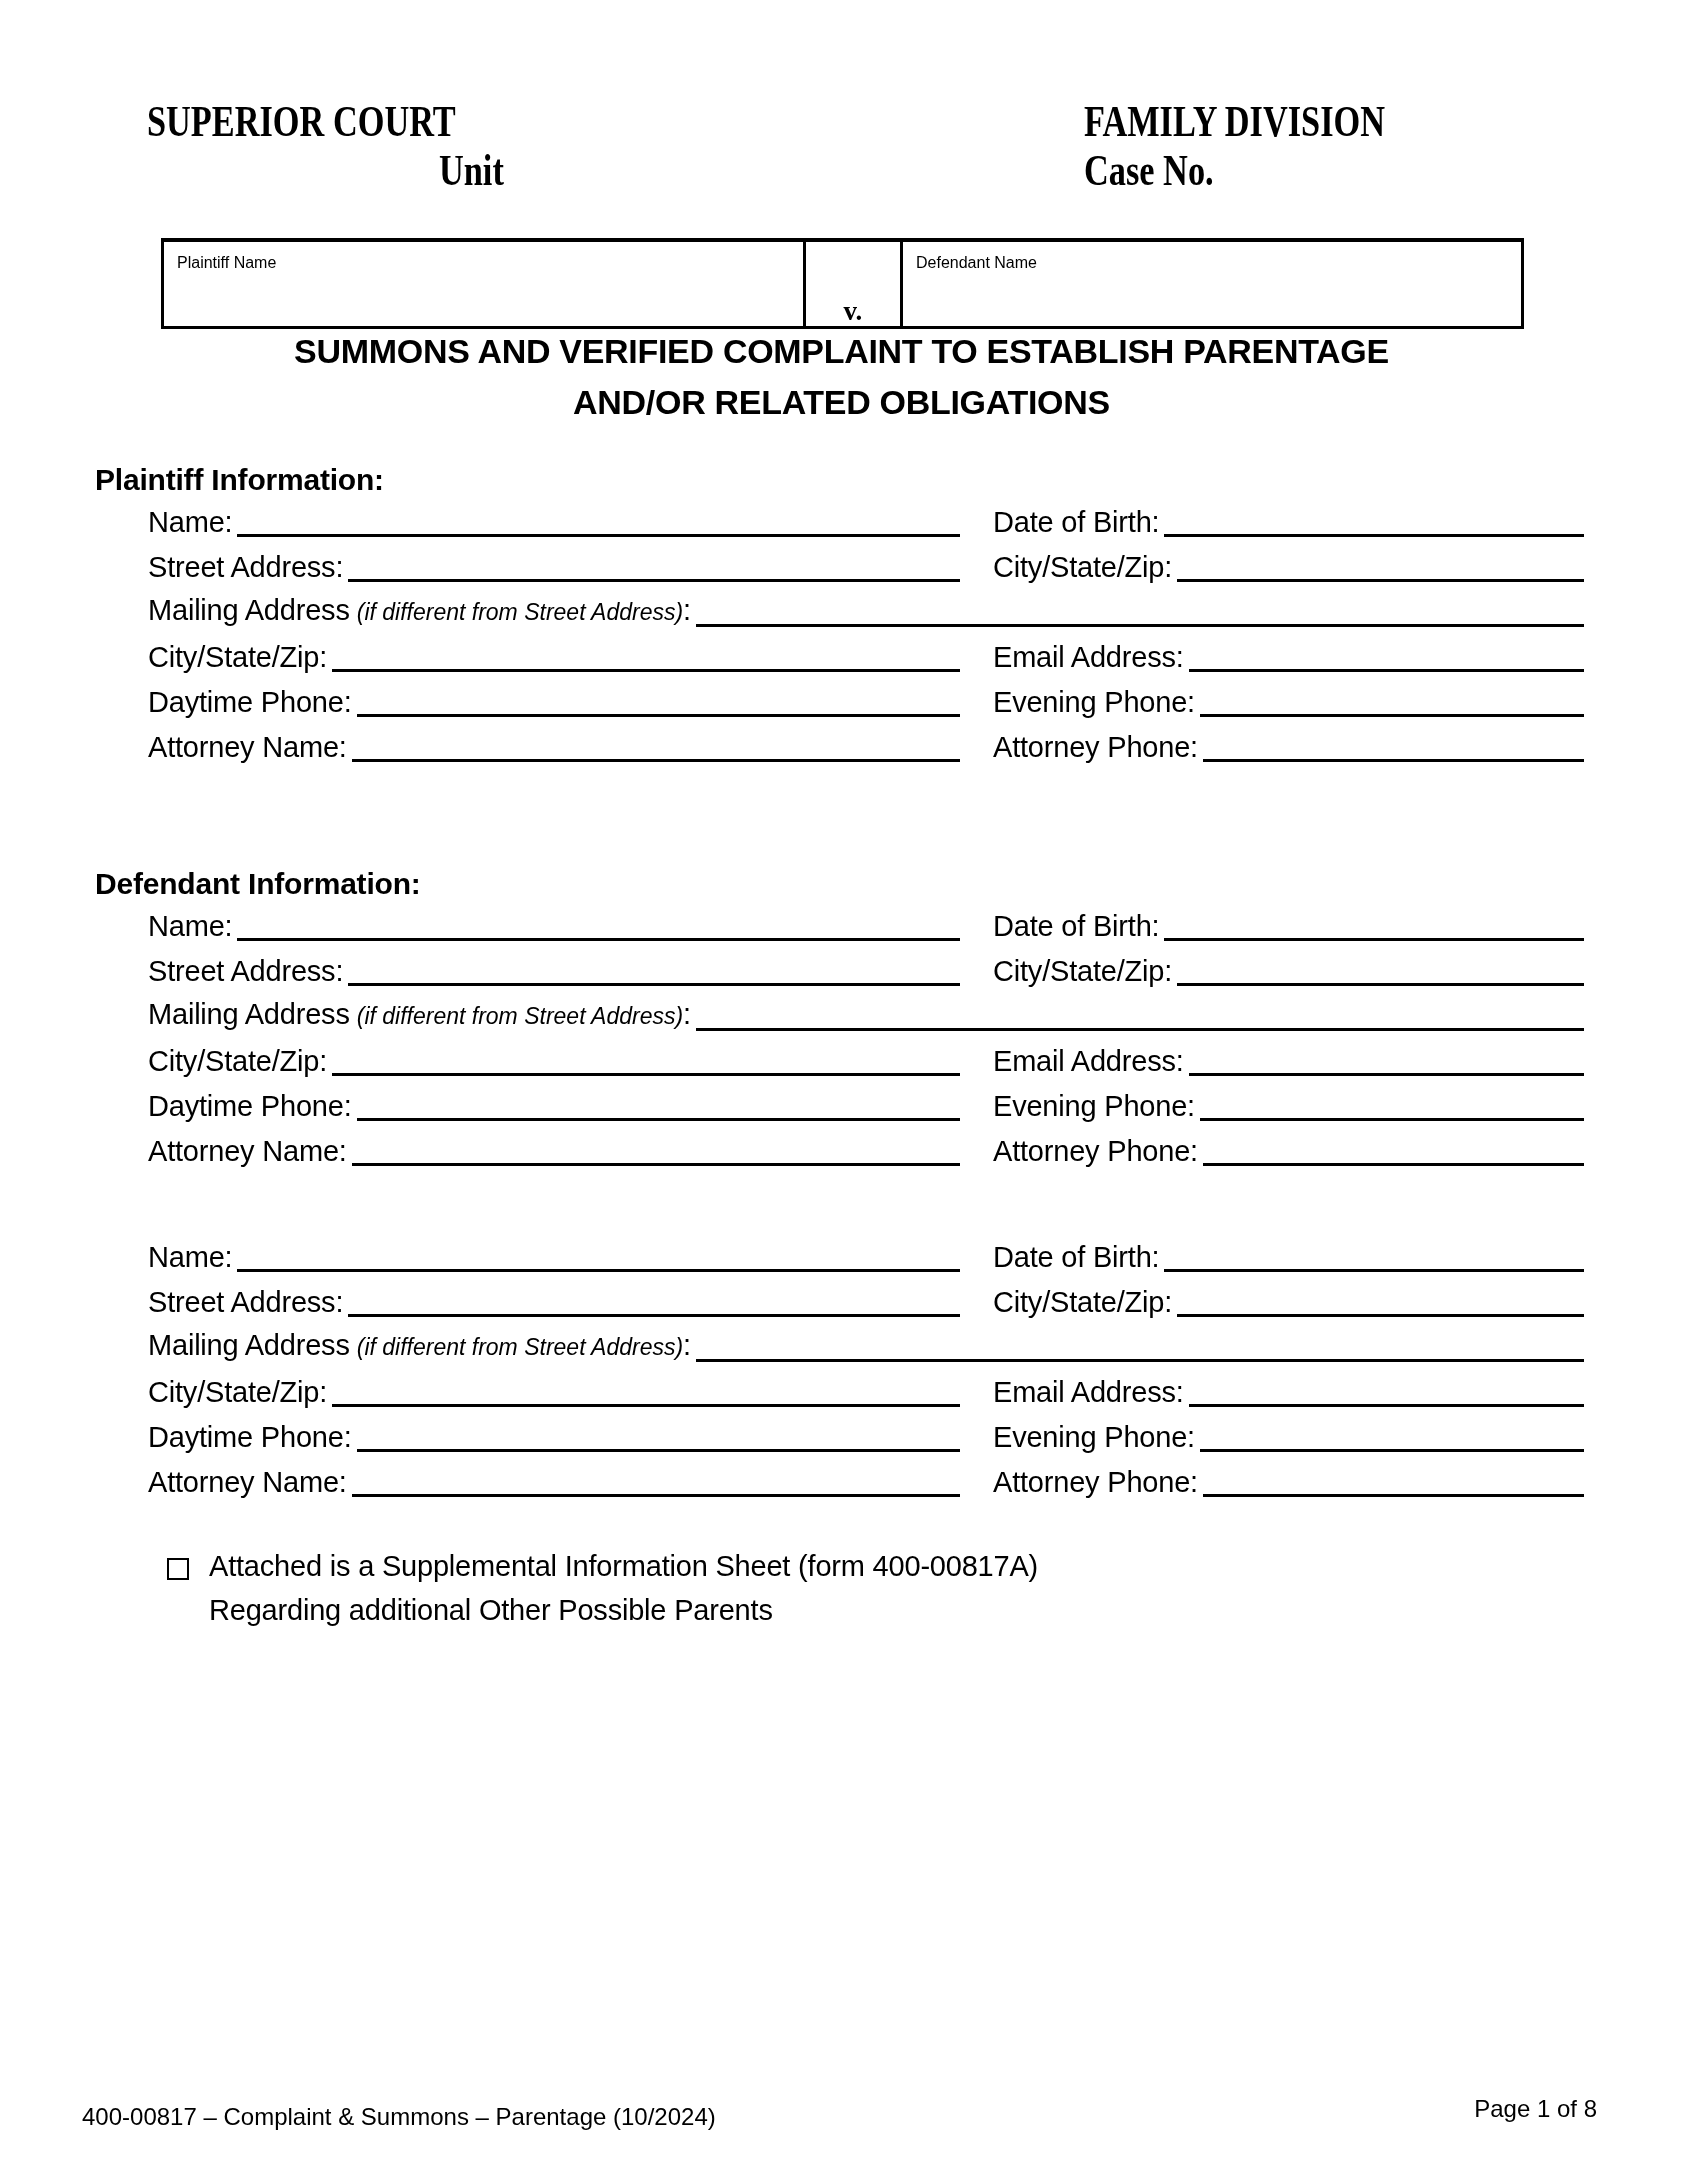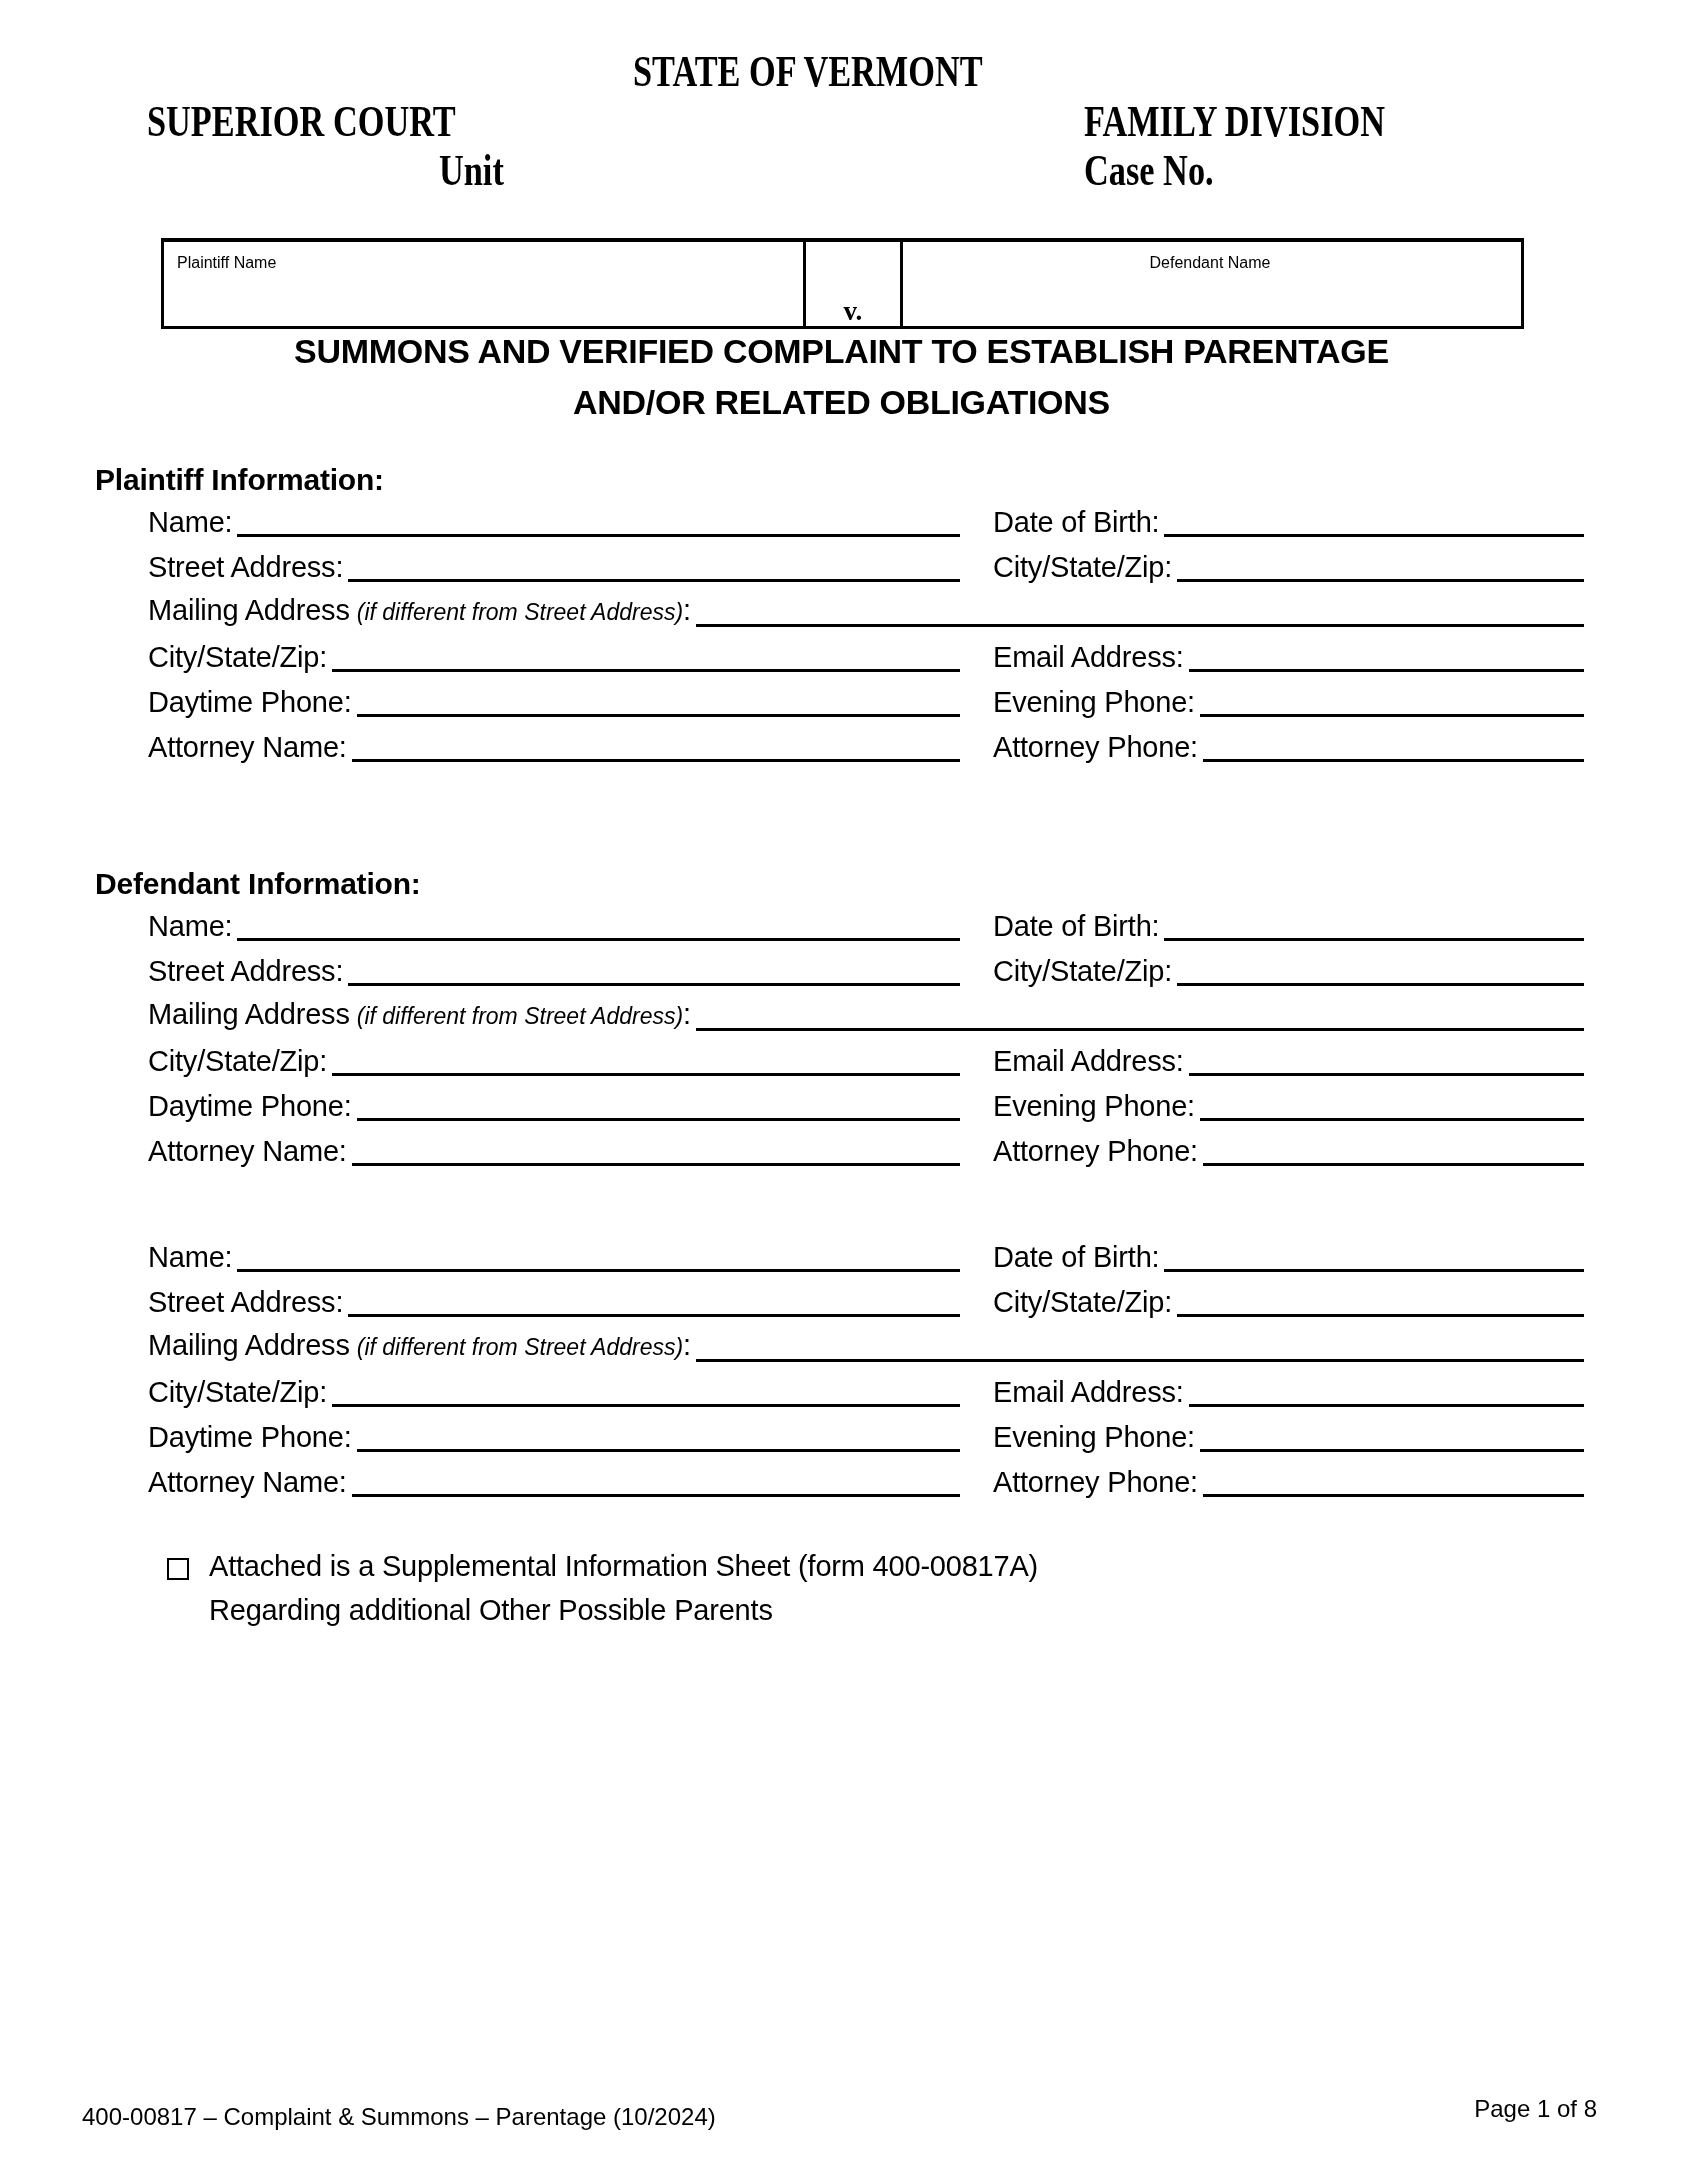--- a/index.html
+++ b/index.html
@@ -28,21 +28,21 @@
     border:3px solid #000; border-top-width:4px;
     box-sizing:border-box; display:flex;
   }
   .cap-cell { box-sizing:border-box; font-size:16px; line-height:26px; padding:8px 17px 0 13px; }
   .cap-left  { width:642px; border-right:3px solid #000; }
   .cap-mid   {
     width:97px; border-right:3px solid #000; padding:0 0 2px 0;
     display:flex; align-items:flex-end; justify-content:center;
     font-family:"Liberation Serif", serif; font-weight:700; font-size:27px;
   }
-  .cap-right { flex:1;text-align:center; }
+  .cap-right { flex:1; }
 
   
   .form-title {
     position:absolute; left:0; top:326px; width:1683px;
     text-align:center; font-weight:700; font-size:34px; line-height:51px;
     letter-spacing:-0.3px;
   }
 
   
   #sections section { position:absolute; left:95px; width:1489px; }
@@ -67,23 +67,20 @@
 
   
   .footer-left  { position:absolute; left:82px;  top:2103px; font-size:24px; white-space:nowrap; }
   .footer-right { position:absolute; right:86px; top:2095px; font-size:24px; white-space:nowrap; }
 </style>
 </head>
 <body>
 
 <div class="page">
 
-  <div class="hdr" id="state-title">
-    <span class="squish">STATE OF VERMONT</span>
-  </div>
   <div class="hdr" id="court-title">
     <span class="squish">SUPERIOR COURT</span>
   </div>
   <div class="hdr" id="division-title">
     <span class="squish">FAMILY DIVISION</span>
   </div>
   <div class="hdr" id="unit-label">
     <span class="squish">Unit</span>
   </div>
   <div class="hdr" id="caseno-label">

